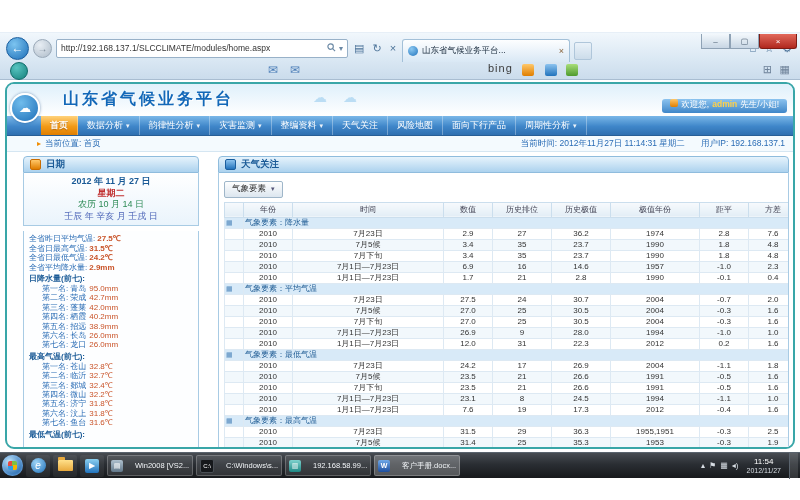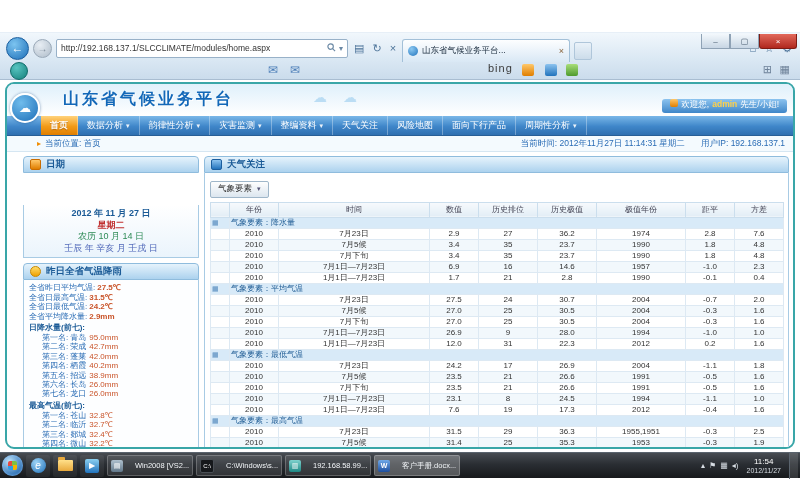--- a/index.html
+++ b/index.html
@@ -60,32 +60,32 @@
   .nav-btn{display:flex;align-items:center;gap:3px;padding:0 9px;font-size:9px;color:#fff;
            line-height:19px;border-right:1px solid rgba(255,255,255,.32);cursor:pointer;white-space:nowrap;}
   .nav-btn .caret{font-size:7px;opacity:.9;}
   .nav-btn.active{background:linear-gradient(#FFD27A,#F29A17 55%,#E07E00);font-weight:bold;
                   text-shadow:0 1px 1px rgba(120,60,0,.5);}
   .infobar{height:15px;background:#F4FAFE;border-bottom:1px solid #D5E6F2;display:flex;
            justify-content:space-between;align-items:center;padding:0 8px 0 30px;font-size:8.5px;color:#2A6CB5;}
   .infoL{display:flex;align-items:center;gap:4px;}
   .crumbic{color:#F08C00;font-size:8px;}
   .infoR{display:flex;gap:16px;white-space:nowrap;}
-  .pbody{display:flex;gap:5px;padding:4px 4px 0 16px;height:calc(100% - 70px);overflow:hidden;align-items:stretch;justify-content:flex-end;}
+  .pbody{display:flex;gap:19px;padding:4px 4px 0 16px;height:calc(100% - 70px);overflow:hidden;align-items:stretch;justify-content:flex-end;}
   
   .panel-hd{height:17px;flex:none;background:linear-gradient(#E6F3FC,#ACD2EE);border:1px solid #8FBCDD;
             border-radius:4px 4px 0 0;display:flex;align-items:center;gap:5px;padding:0 6px;
             color:#1A5A96;font-weight:bold;font-size:9.5px;box-sizing:border-box;}
   .hdic{width:9px;height:9px;border-radius:2px;flex:none;}
   .ic-cal{background:linear-gradient(#FFC86A,#E07E00);border:1px solid #C96C00;}
   .ic-sun{background:linear-gradient(#FFDD6A,#F0A000);border:1px solid #C98800;border-radius:50%;}
   .ic-focus{background:linear-gradient(#8CC3EF,#2273BC);border:1px solid #1B5E9E;}
   .panel-bd{border:1px solid #A8CBE4;border-top:none;background:#FDFEFF;box-sizing:border-box;}
   .sidebar{width:176px;flex:none;overflow:hidden;display:flex;flex-direction:column;}
-  .datebd{padding:3px 4px;text-align:center;font-size:9px;line-height:11.5px;background:linear-gradient(#FFFFFF,#EAF4FC);margin-top:32px;}
+  .datebd{padding:3px 4px;text-align:center;font-size:9px;line-height:11.5px;background:linear-gradient(#FFFFFF,#EAF4FC);}
   .d1{color:#1A5A96;font-weight:bold;}
   .d2{color:#C03030;font-weight:bold;}
   .d3{color:#2E8B57;}
   .d4{color:#4E66B8;}
   .wpanel{margin-top:5px;flex:1;display:flex;flex-direction:column;overflow:hidden;}
   .weatherbd{flex:1;padding:3px 5px;font-size:8px;color:#2A6CB5;overflow:hidden;}
   .stat-line{line-height:9.5px;white-space:nowrap;}
   .s-val{color:#C9542A;font-weight:bold;margin-left:2px;}
   .sec-title{line-height:10px;font-weight:bold;color:#1A5A96;margin-top:2px;}
   .rank-line{line-height:9.4px;padding-left:13px;white-space:nowrap;}
@@ -261,24 +261,20 @@
               <span>日期</span>
             </div>
             <div class="panel-bd datebd">
               <div class="d1">2012 年 11 月 27 日</div>
               <div class="d2">星期二</div>
               <div class="d3">农历 10 月 14 日</div>
               <div class="d4">壬辰 年 辛亥 月 壬戌 日</div>
             </div>
           </div>
           <div class="wpanel">
-            <div class="panel-hd">
-              <span class="hdic ic-sun"></span>
-              <span>昨日全省气温降雨</span>
-            </div>
             <div class="panel-bd weatherbd">
                 <div class="stat-line"><span class="s-lbl">全省昨日平均气温:</span><span class="s-val">27.5℃</span></div>
                 <div class="stat-line"><span class="s-lbl">全省日最高气温:</span><span class="s-val">31.5℃</span></div>
                 <div class="stat-line"><span class="s-lbl">全省日最低气温:</span><span class="s-val">24.2℃</span></div>
                 <div class="stat-line"><span class="s-lbl">全省平均降水量:</span><span class="s-val">2.9mm</span></div>
                 <div class="sec-title">日降水量(前七):</div>
                 <div class="rank-line"><span class="r-rank">第一名:</span><span class="r-sta">青岛</span><span class="r-val">95.0mm</span></div>
                 <div class="rank-line"><span class="r-rank">第二名:</span><span class="r-sta">荣成</span><span class="r-val">42.7mm</span></div>
                 <div class="rank-line"><span class="r-rank">第三名:</span><span class="r-sta">蓬莱</span><span class="r-val">42.0mm</span></div>
                 <div class="rank-line"><span class="r-rank">第四名:</span><span class="r-sta">栖霞</span><span class="r-val">40.2mm</span></div>

